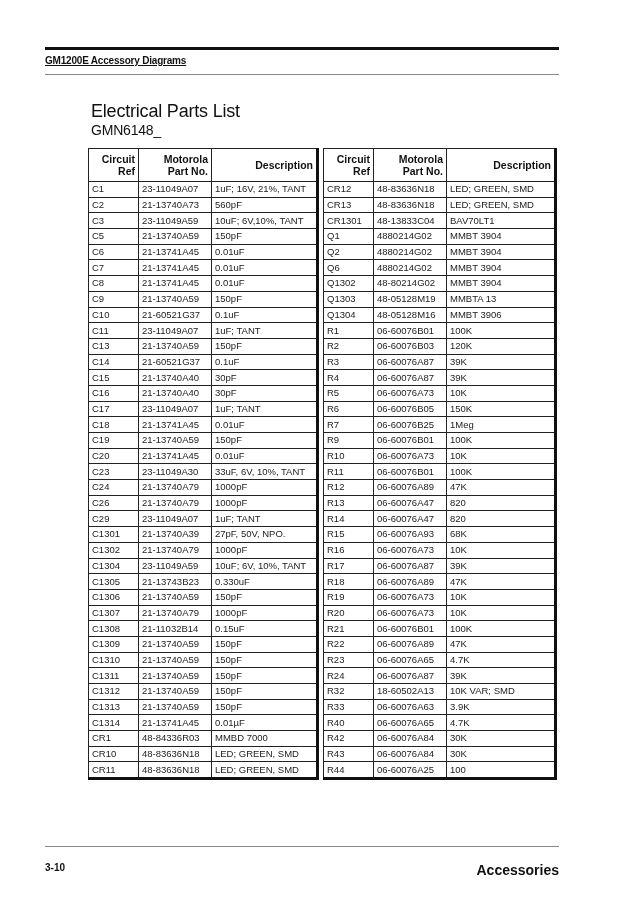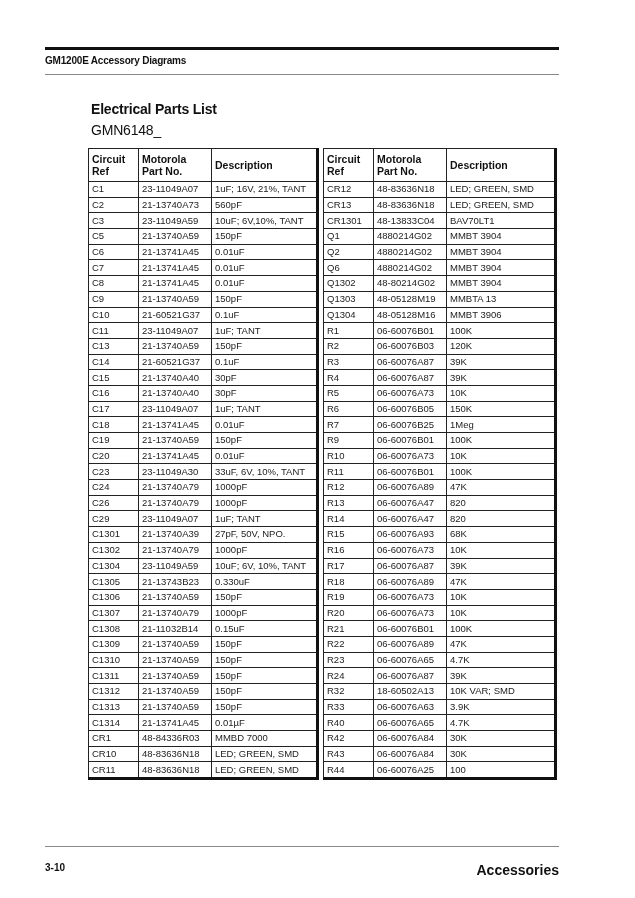--- a/index.html
+++ b/index.html
@@ -1,28 +1,28 @@
 <!DOCTYPE html>
 <html><head>
 <meta charset="utf-8">
 <style>
   html, body { margin:0; padding:0; background:#ffffff; }
   body { width:635px; height:898px; position:relative; overflow:hidden;
          font-family:"Liberation Sans", sans-serif; color:#111; }
   .top-rule { position:absolute; left:45px; top:47px; width:514px; height:3px; background:#111; }
-  .running-head { position:absolute; left:45px; top:55px; font-size:10px; font-weight:bold; letter-spacing:-0.2px; }
+  .running-head { position:absolute; left:45px; top:55px; font-size:10px; font-weight:bold; letter-spacing:-0.2px;text-decoration:underline; }
   .head-rule { position:absolute; left:45px; top:74px; width:514px; height:1px; background:#888; }
-  .title { position:absolute; left:91px; top:101px; font-size:14px; font-weight:bold; letter-spacing:-0.2px; }
+  .title { position:absolute; left:91px; top:101px; font-size:18px; font-weight:normal; letter-spacing:-0.2px; }
   .subtitle { position:absolute; left:91px; top:122px; font-size:14px; font-weight:normal; letter-spacing:-0.2px; }
   .parts-table { position:absolute; top:148px; border-collapse:collapse;
     border-right:3px solid #111; border-bottom:3px solid #111; font-size:9.5px; }
   .parts-table.left { left:88px; }
   .parts-table.right { left:323px; }
   .parts-table th, .parts-table td { border:1px solid #222; padding:0 3px; white-space:nowrap; }
-  .parts-table th { height:32px; font-weight:bold; font-size:10.5px; text-align:left; line-height:12px; }
+  .parts-table th { height:32px; font-weight:bold; font-size:10.5px; text-align:right; line-height:12px; }
   .parts-table td { height:14.7px; line-height:14px; color:#222; }
   .col-ref { width:43px; } .col-pn { width:66px;margin-top:23px; } .col-desc { width:98px; }
   .parts-table.right .col-desc { width:101px; }
   .foot-rule { position:absolute; left:45px; top:846px; width:514px; height:1px; background:#888; }
   .page-num { position:absolute; left:45px; top:862px; font-size:10px; font-weight:bold; }
   .section-name { position:absolute; right:76px; top:862px; font-size:14px; font-weight:bold; }
 </style>
 </head>
 <body>
 

